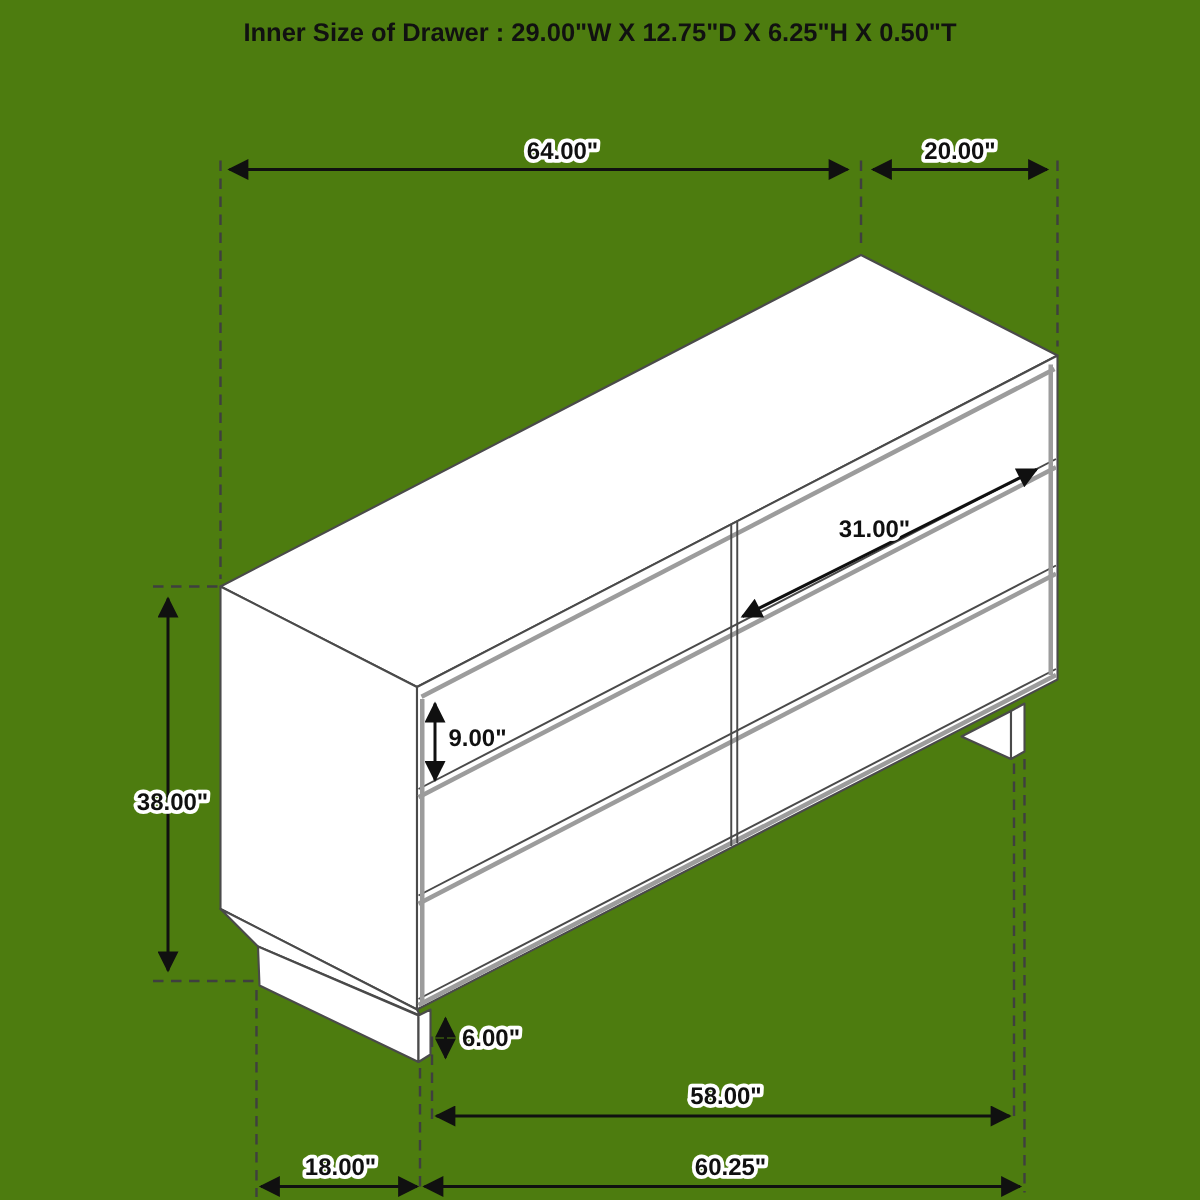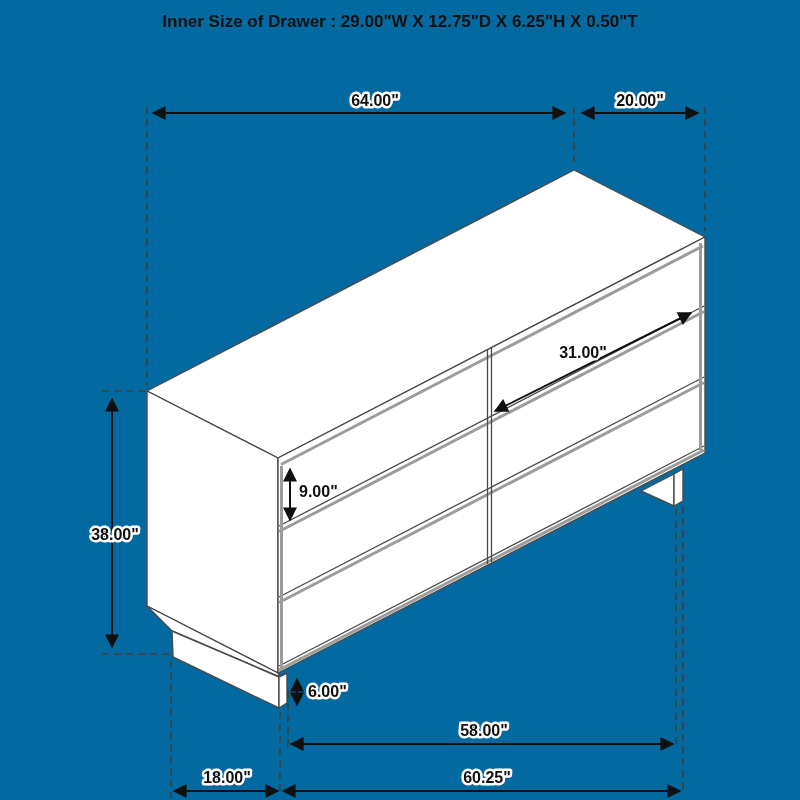--- a/index.html
+++ b/index.html
@@ -7,21 +7,21 @@
     padding: 0;
     background: #ffffff;
     width: 800px;
     height: 800px;
     overflow: hidden;
   }
   .canvas {
     position: relative;
     width: 800px;
     height: 800px;
-    background: #0369a1;
+    background: #4d7c0f;
     font-family: "Liberation Sans", sans-serif;
   }
   svg { display: block; }
   .title-text {
     font-family: "Liberation Sans", sans-serif;
     font-size: 17px;
     font-weight: bold;
     fill: #111111;
   }
   .dim-label {

